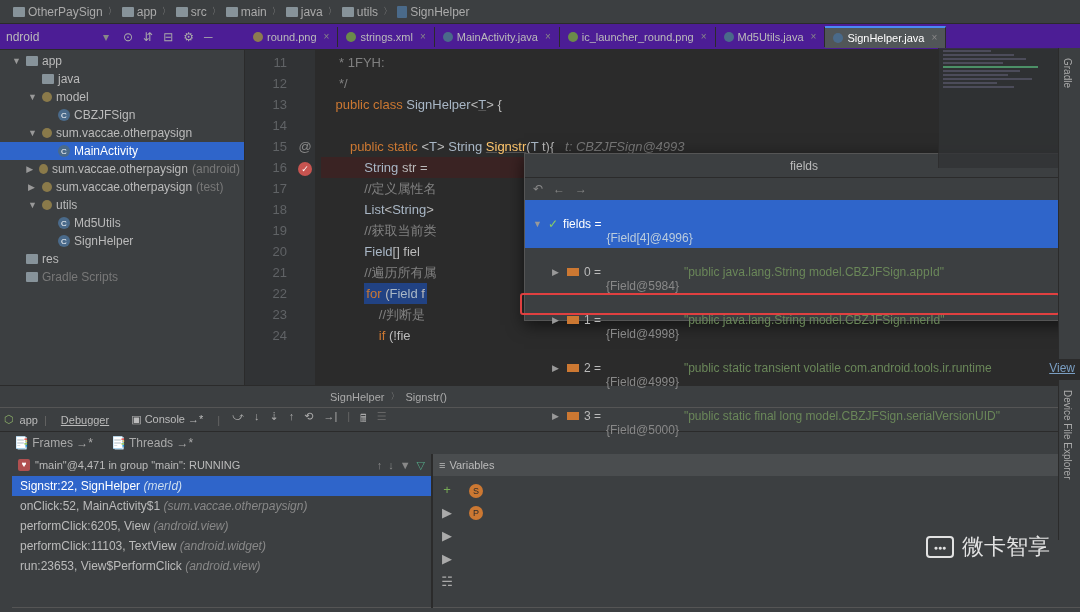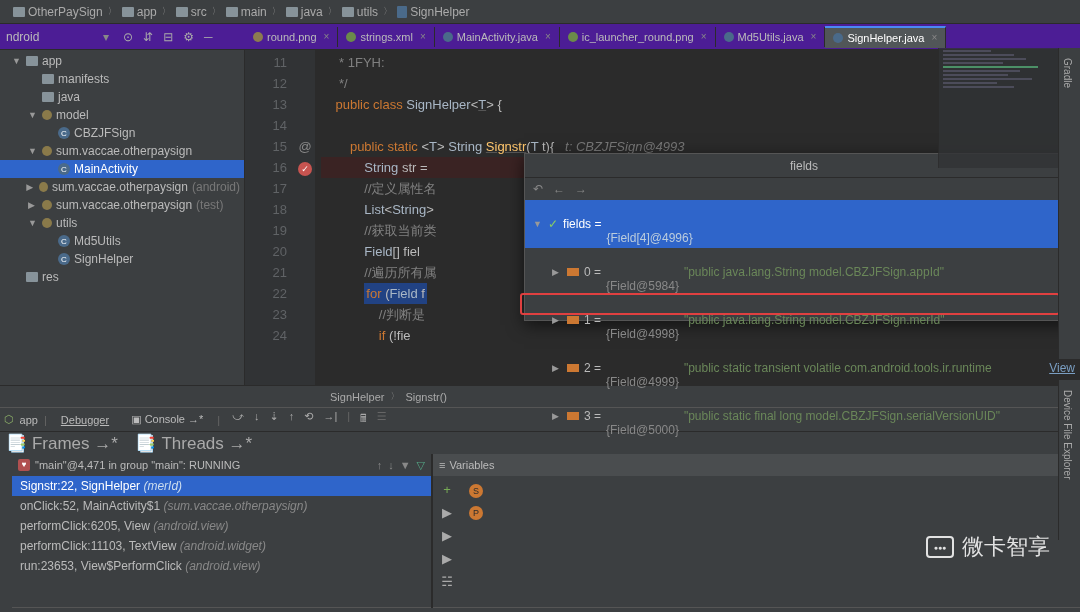--- a/index.html
+++ b/index.html
@@ -44,21 +44,21 @@
 .param-hint { color: #787878; font-style: italic; }
 .underline { text-decoration: underline; text-decoration-color: #555; }
 .for-line { background: #214283; display: inline-block; padding: 0 2px; }
 .err-bg { background: #3a2323; }
 .code-crumb { height: 22px; background: #3c3f41; border-top: 1px solid #2b2b2b; display: flex; align-items: center; padding: 0 10px; color: #aaa; font-size: 11px; gap: 6px; }
 .debug-panel { height: 200px; background: #3c3f41; border-top: 1px solid #555; }
 .dbg-tabs { height: 24px; display: flex; align-items: center; padding: 0 4px; border-bottom: 1px solid #2b2b2b; color: #bbb; gap: 6px; font-size: 11px; }
 .dbg-tab { padding: 3px 8px; }
 .dbg-tab.active { text-decoration: underline; }
 .dbg-sep { color: #666; }
-.dbg-tools { height: 22px; display: flex; align-items: center; padding: 0 6px; gap: 10px; color: #aaa; font-size: 17px; }
+.dbg-tools { height: 22px; display: flex; align-items: center; padding: 0 14px; gap: 10px; color: #aaa; font-size: 12px; }
 .dbg-main { display: flex; height: 154px; }
 .dbg-left { width: 12px; background: #3c3f41; }
 .frames { width: 420px; border-right: 1px solid #2b2b2b; display: flex; flex-direction: column; }
 .frames-hdr { height: 22px; display: flex; align-items: center; justify-content: space-between; padding: 0 6px; color: #bbb; font-size: 11px; }
 .frames-hdr .left { display: flex; gap: 5px; align-items: center; }
 .badge { display: inline-block; width: 12px; height: 12px; background: #b05050; border-radius: 2px; font-size: 8px; color: #fff; text-align: center; line-height: 12px; }
 .frames-list { flex: 1; overflow: hidden; }
 .frame { padding: 3px 8px; color: #bbb; font-size: 12px; }
 .frame.selected { background: #2f65ca; color: #fff; }
 .frame .loc { font-style: italic; color: #888; }
@@ -180,26 +180,20 @@
       <div class="tree-item">
         <span class="indent" style="width: 0px;"></span>
         <span class="caret">▼</span>
         <span class="dir-icon"></span>
         <span>app</span>
       </div>
       <div class="tree-item">
         <span class="indent" style="width: 16px;"></span>
         <span class="caret"></span>
         <span class="dir-icon"></span>
-        <span>manifests</span>
-      </div>
-      <div class="tree-item">
-        <span class="indent" style="width: 16px;"></span>
-        <span class="caret"></span>
-        <span class="dir-icon"></span>
         <span>java</span>
       </div>
       <div class="tree-item">
         <span class="indent" style="width: 16px;"></span>
         <span class="caret">▼</span>
         <span class="pkg-icon"></span>
         <span>model</span>
       </div>
       <div class="tree-item">
         <span class="indent" style="width: 32px;"></span>
@@ -249,20 +243,26 @@
         <span class="indent" style="width: 32px;"></span>
         <span class="caret"></span>
         <span class="cls-icon">C</span>
         <span>SignHelper</span>
       </div>
       <div class="tree-item">
         <span class="indent" style="width: 0px;"></span>
         <span class="caret"></span>
         <span class="dir-icon"></span>
         <span>res</span>
+      </div>
+      <div class="tree-item">
+        <span class="indent" style="width: 0px;"></span>
+        <span class="caret"></span>
+        <span class="dir-icon"></span>
+        <span style="color: rgb(120, 120, 120);">Gradle Scripts</span>
       </div>
     </div>
   <div class="editor">
     <div class="gutter" id="gutter">
         <div>11</div>
         <div>12</div>
         <div>13</div>
         <div>14</div>
         <div>15</div>
         <div>16</div>

